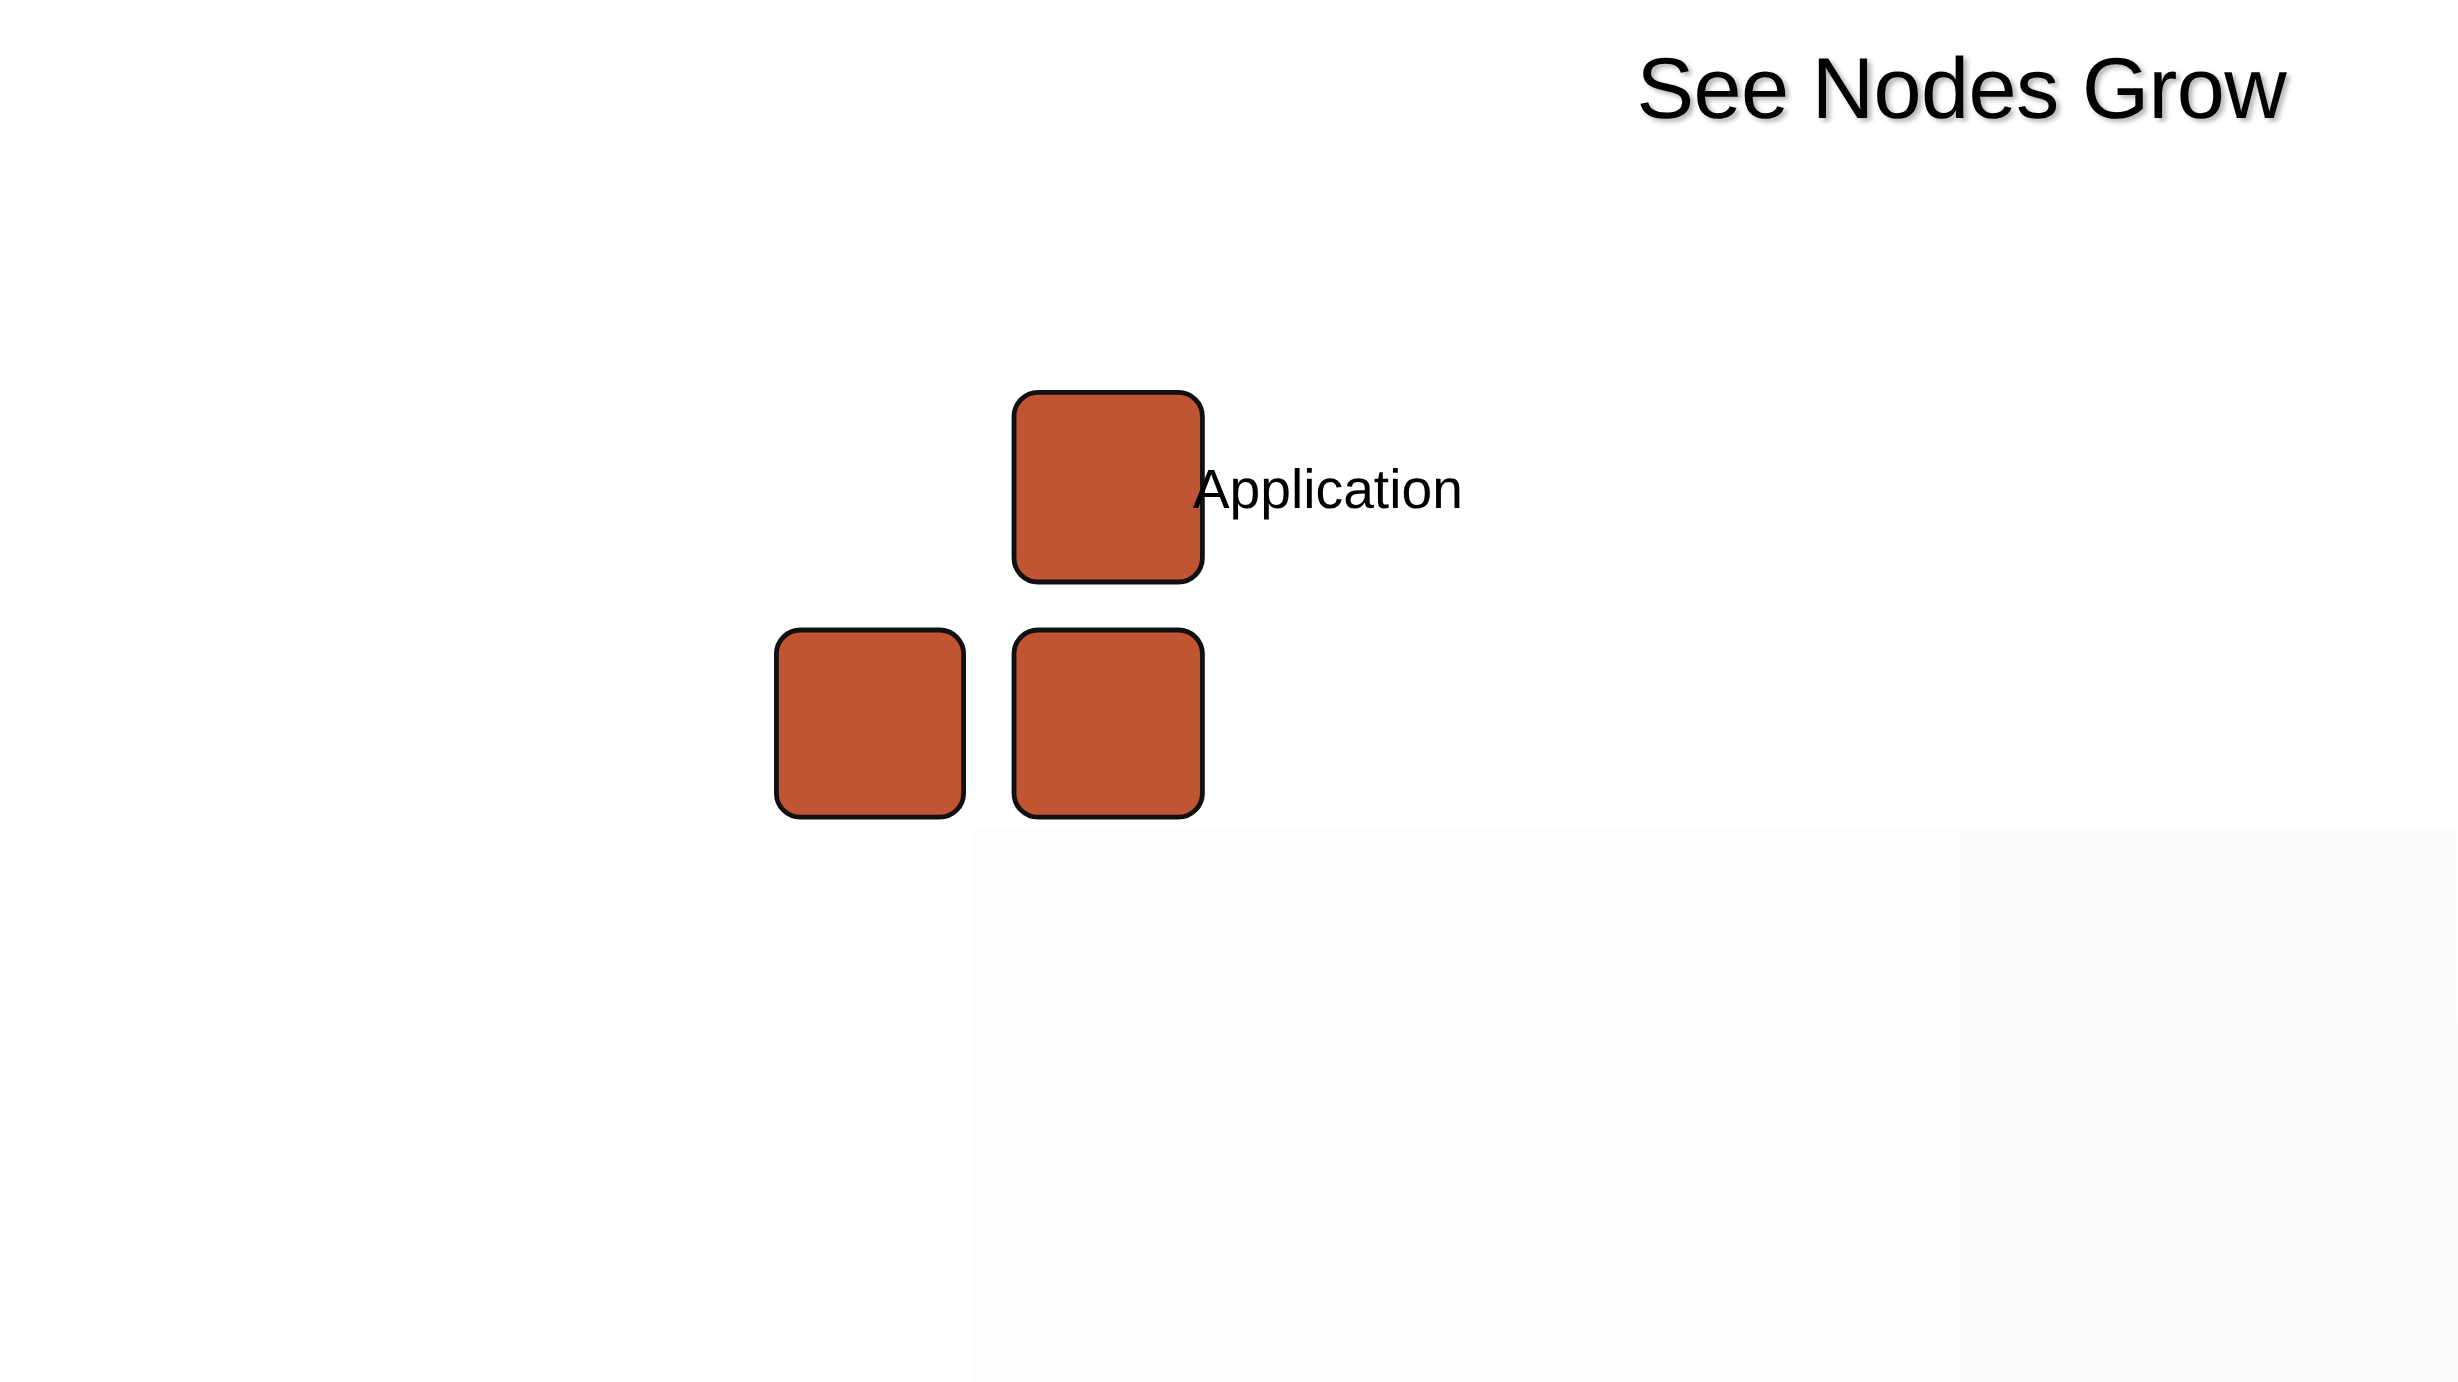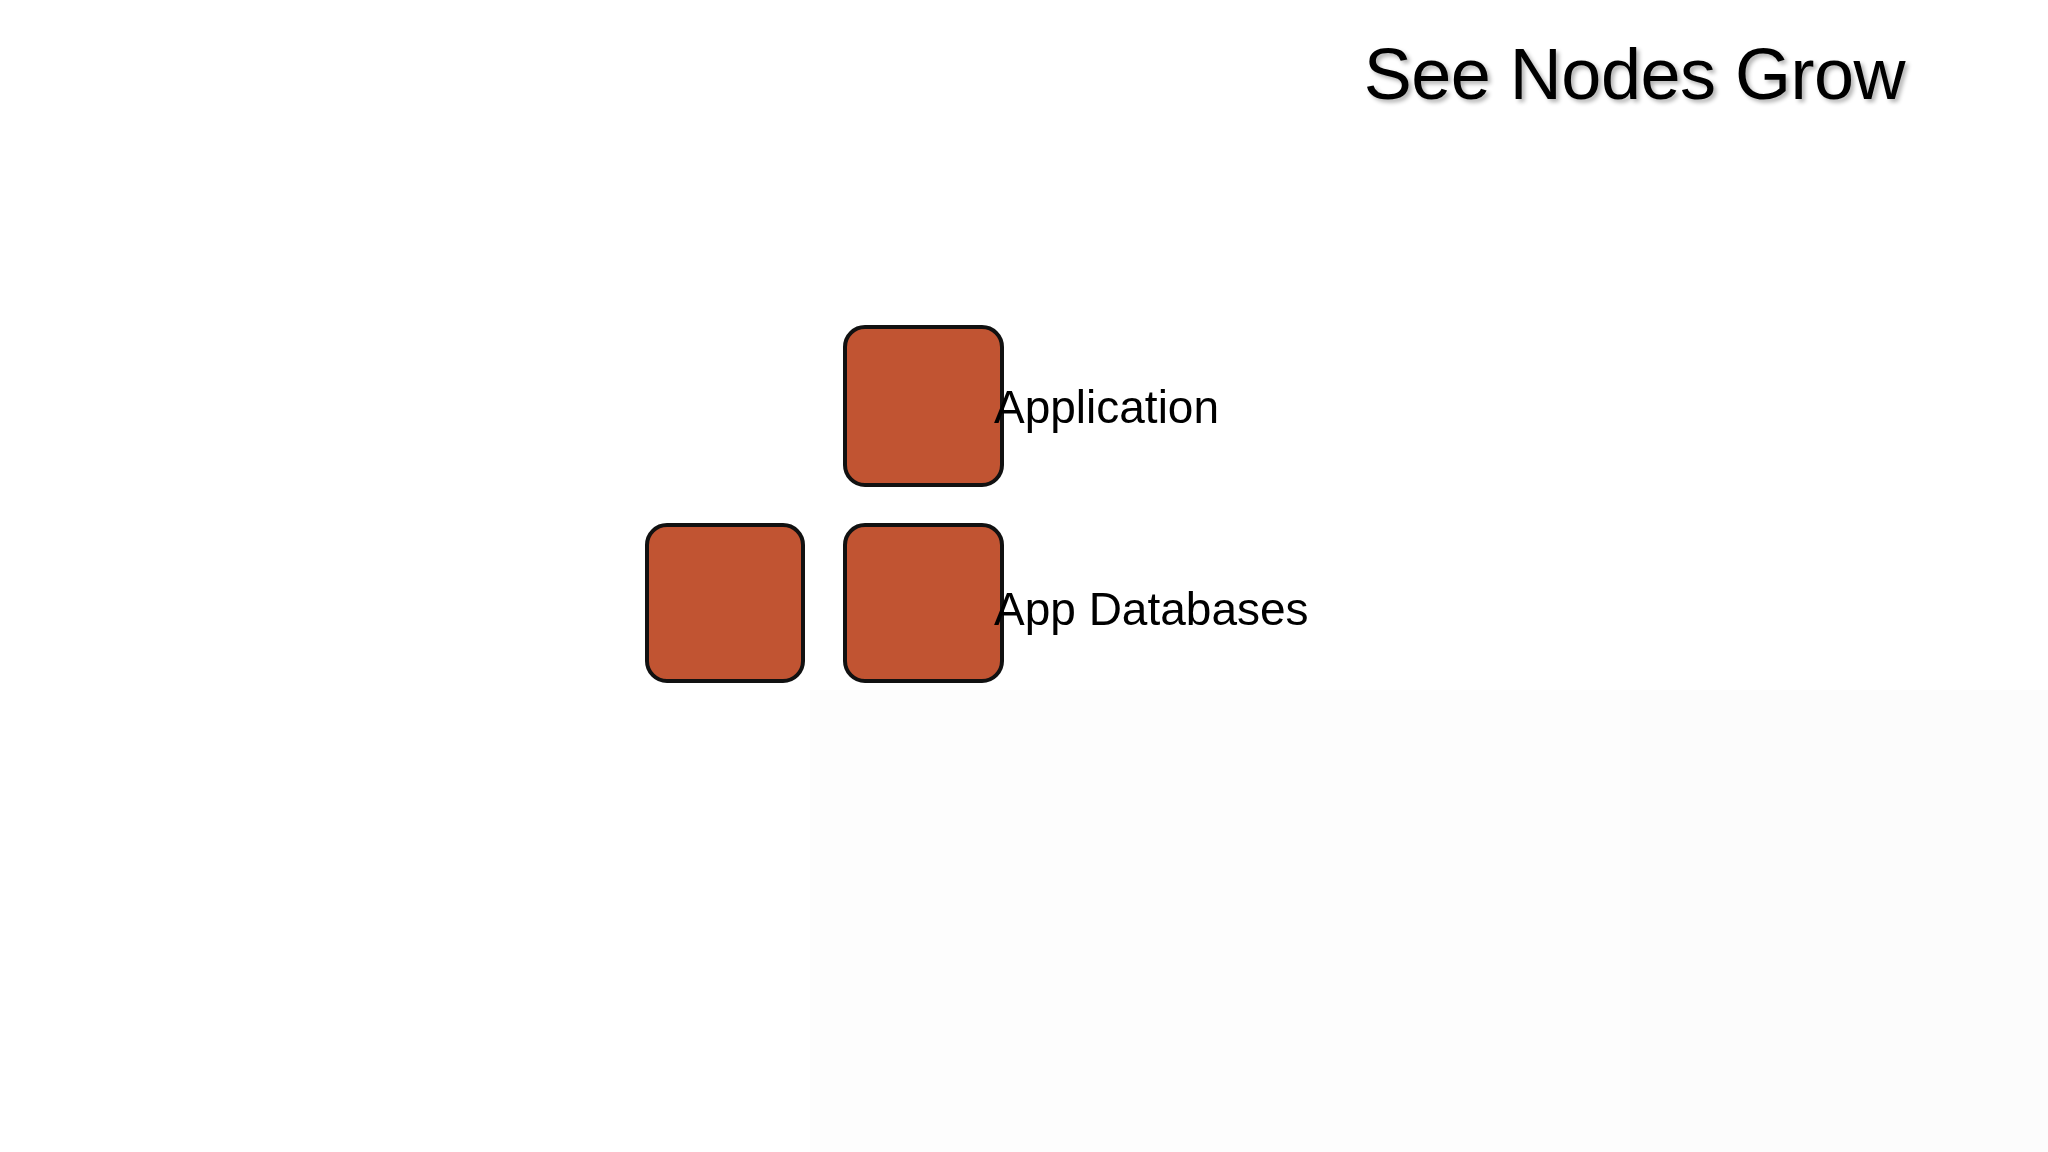--- a/index.html
+++ b/index.html
@@ -107,15 +107,14 @@
   <div class="slide-title">See Nodes Grow</div>
 
   <div class="node-box top-app"></div>
 
   <div class="row-label label-application">Application</div>
 
   <div class="node-box db-left"></div>
 
   <div class="node-box db-right"></div>
 
-  <div class="row-label label-databases">App Databases</div>
 
 </div>
 
 </body></html>

